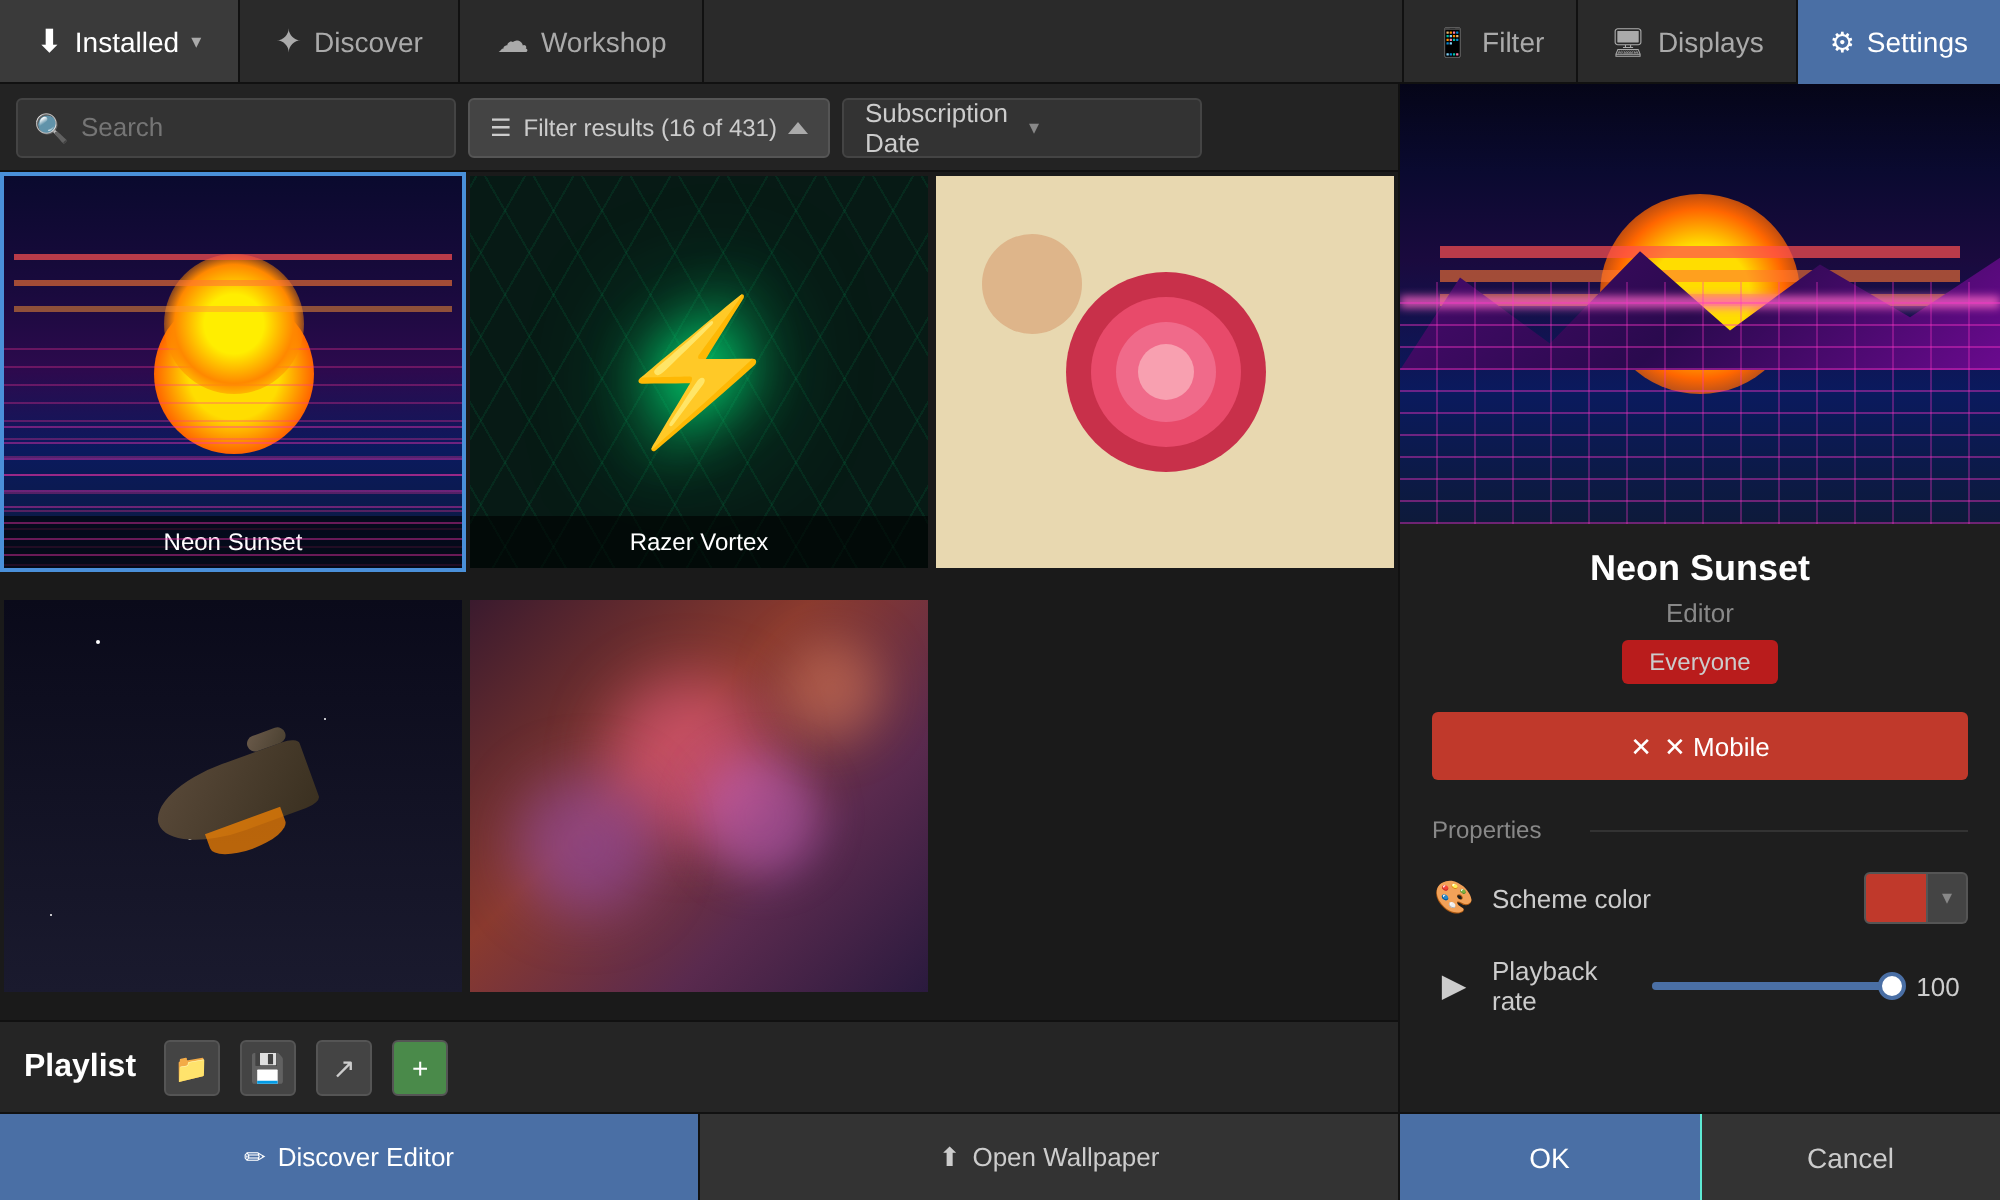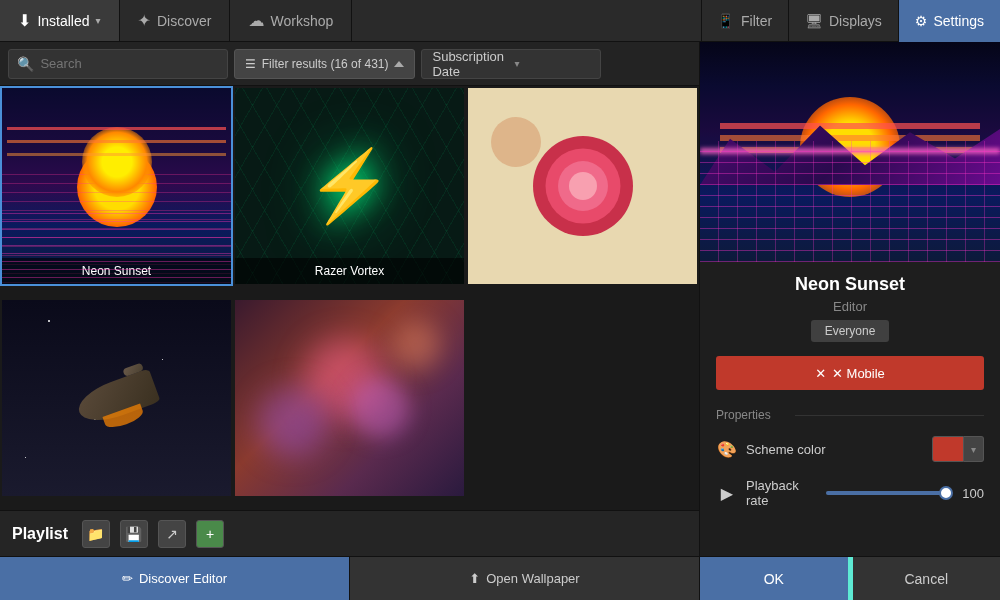--- a/index.html
+++ b/index.html
@@ -365,21 +365,21 @@
       text-align: center;
       color: #888;
       font-size: 13px;
       padding-bottom: 6px;
     }
     .everyone-badge {
       display: flex; align-items: center; justify-content: center;
       padding-bottom: 10px;
     }
     .badge {
-      background: #404040;
+      background: #b91c1c;
       border-radius: 3px;
       padding: 4px 14px;
       color: #ccc;
       font-size: 12px;
     }
     .remove-btn {
       margin: 4px 16px 12px;
       background: #c0392b;
       border: none;
       border-radius: 3px;
@@ -458,21 +458,21 @@
       transform: translate(50%, -50%);
       width: 14px; height: 14px;
       background: #fff;
       border-radius: 50%;
       border: 2px solid #4a6fa5;
     }
     .slider-value {
       color: #ccc;
       font-size: 13px;
       min-width: 30px;
-      text-align: right;
+      text-align: center;
     }
 
     
     .right-bottom {
       margin-top: auto;
       display: flex;
       border-top: 1px solid #111;
       height: 44px;
       flex-shrink: 0;
     }
@@ -482,21 +482,21 @@
       color: #fff;
       border: none;
       cursor: pointer;
       font-size: 14px;
     }
     .cancel-btn {
       flex: 1;
       background: #333;
       color: #ccc;
       border: none;
-      border-left: 5px solid #5eead4;
+      border-left: 1px solid #5eead4;
       cursor: pointer;
       font-size: 14px;
     }
 
     
     .right-panel::-webkit-scrollbar { width: 6px; }
     .right-panel::-webkit-scrollbar-track { background: #1e1e1e; }
     .right-panel::-webkit-scrollbar-thumb { background: #444; }
   </style>
 </head>

